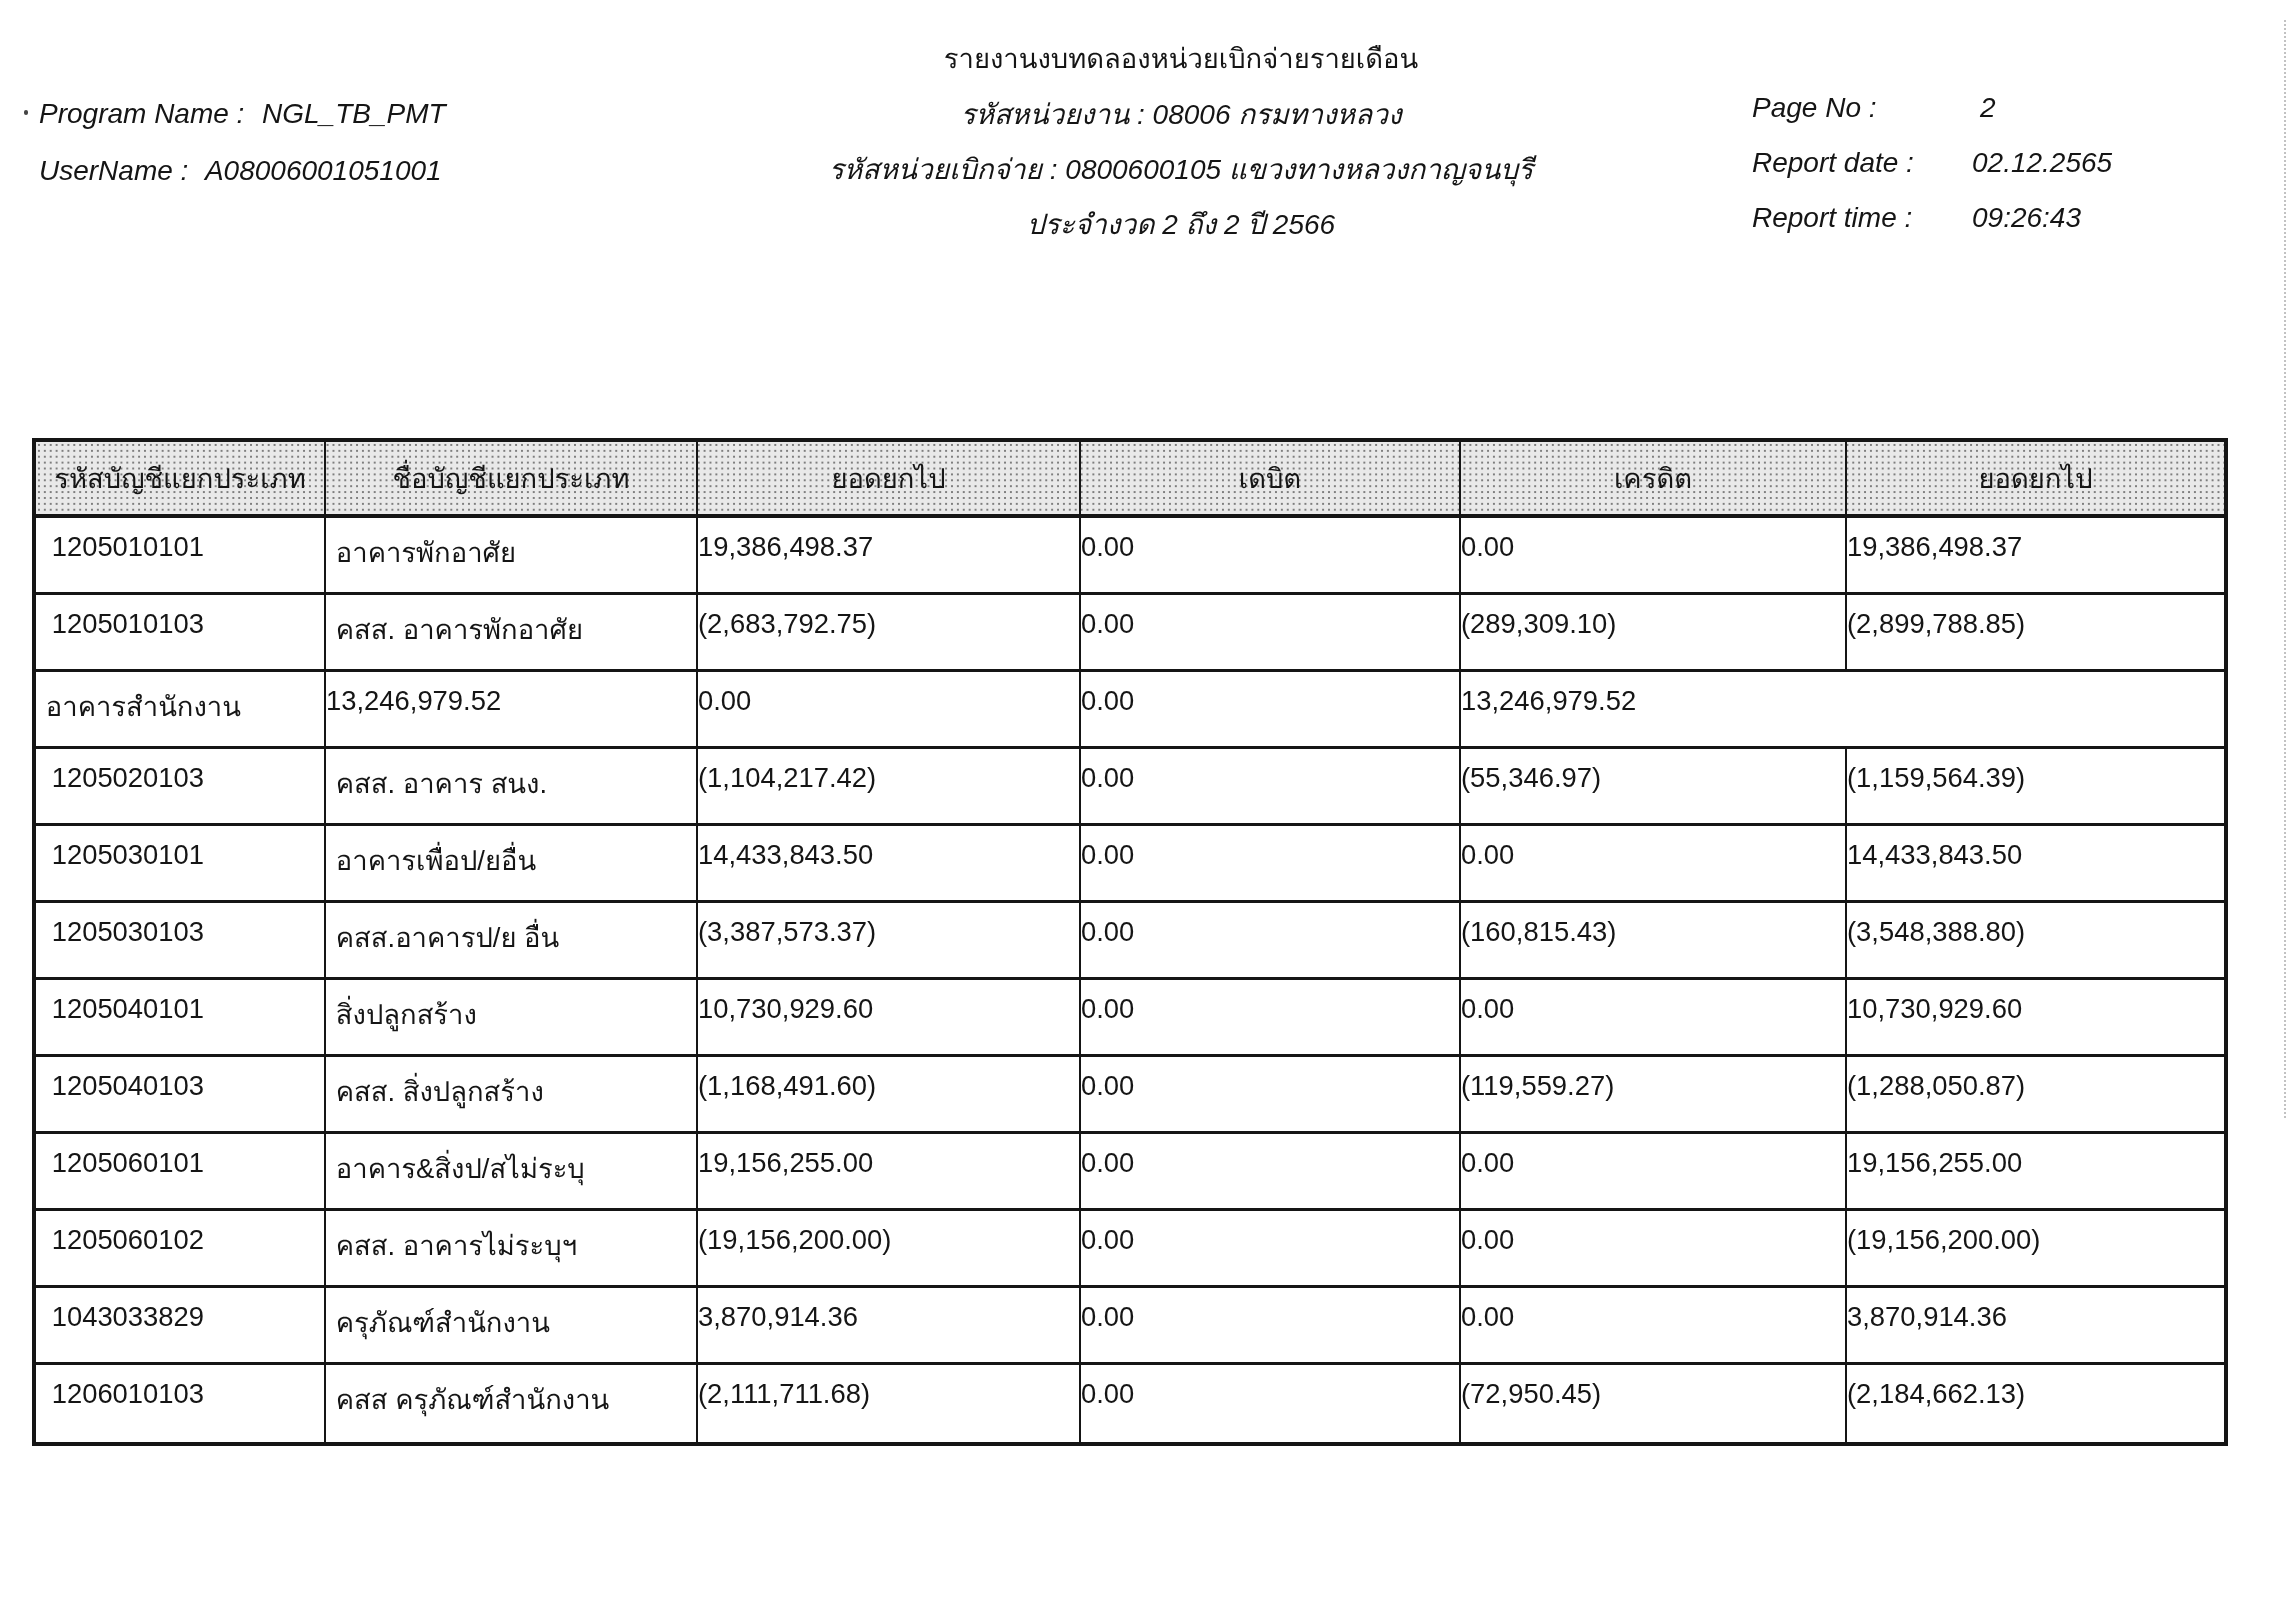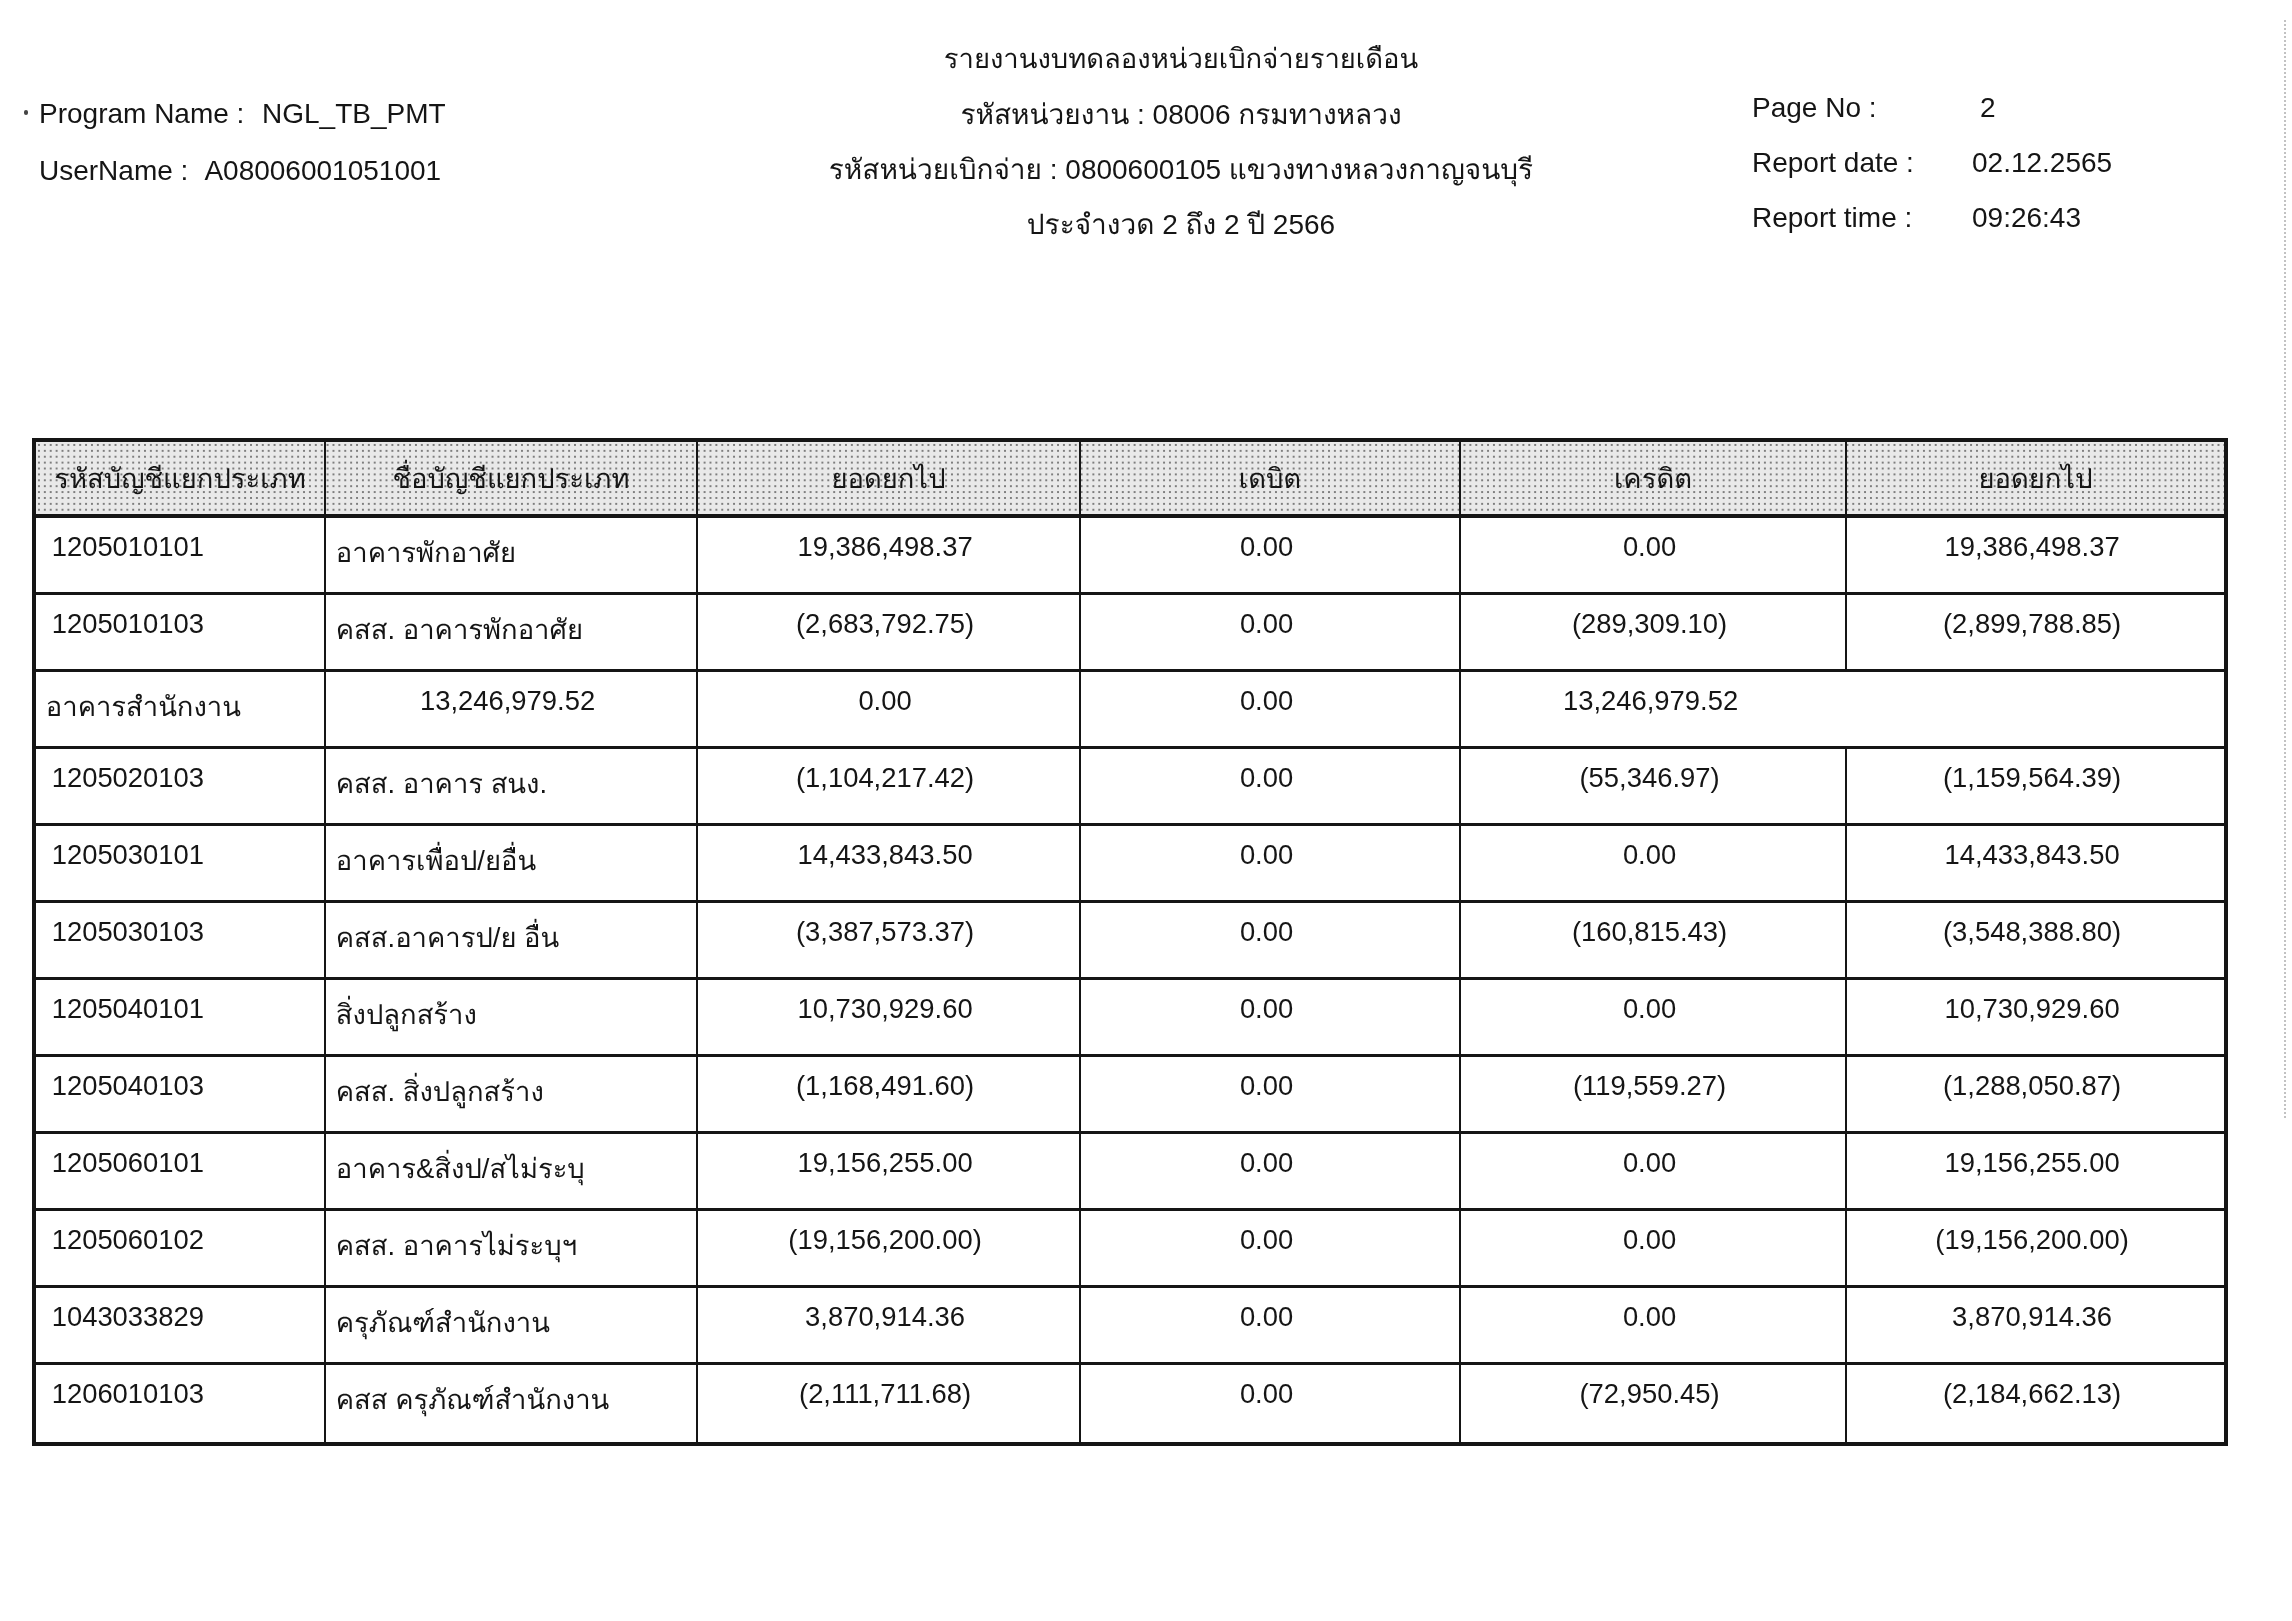--- a/index.html
+++ b/index.html
@@ -12,21 +12,21 @@
     position: relative;
     -webkit-font-smoothing: none;
   }
   .abs { position: absolute; white-space: nowrap; }
 
   
   .doc-title {
     left: 69px; right: 0; top: 37px;
     text-align: center; font-size: 27.4px;
   }
-  .hdr-line { font-size: 28px; }
+  .hdr-line { font-size: 28px; font-style: italic; }
   .center-line { left: 69px; right: 0; text-align: center; }
   .speck {
     position: absolute; left: 23.5px; top: 110px;
     width: 4.9px; height: 4.9px; border-radius: 50%; background: #444;
   }
 
   
   .scan-edge {
     position: absolute; left: 2284px; top: 19.6px; height: 1098px; width: 0;
     border-left: 2.9px dotted #9a9a9a; opacity: .6;
@@ -59,21 +59,21 @@
   .trow:last-child { border-bottom: none; }
   .tcell {
     font-size: 27.4px;
     padding-top: 12.7px;
     border-right: 2.9px solid #151515;
     overflow: hidden;
   }
   .tcell:last-child { border-right: none; }
   .tcell.c0 { padding-left: 15.7px; }
   .tcell.c1 { padding-left: 9.8px; }
-  .tcell.c2, .tcell.c3, .tcell.c4, .tcell.c5 { text-align: center; padding-right: 6.9px; }
+  .tcell.c2, .tcell.c3, .tcell.c4, .tcell.c5 { text-align: left; padding-right: 6.9px; }
 </style>
 </head>
 <body>
 
 <div class="abs doc-title">รายงานงบทดลองหน่วยเบิกจ่ายรายเดือน</div>
 
 <div class="speck"></div>
 
 <div class="abs hdr-line" style="left:39px; top:98px;">
   <span style="margin-right: 9.8px;">Program Name :</span>

